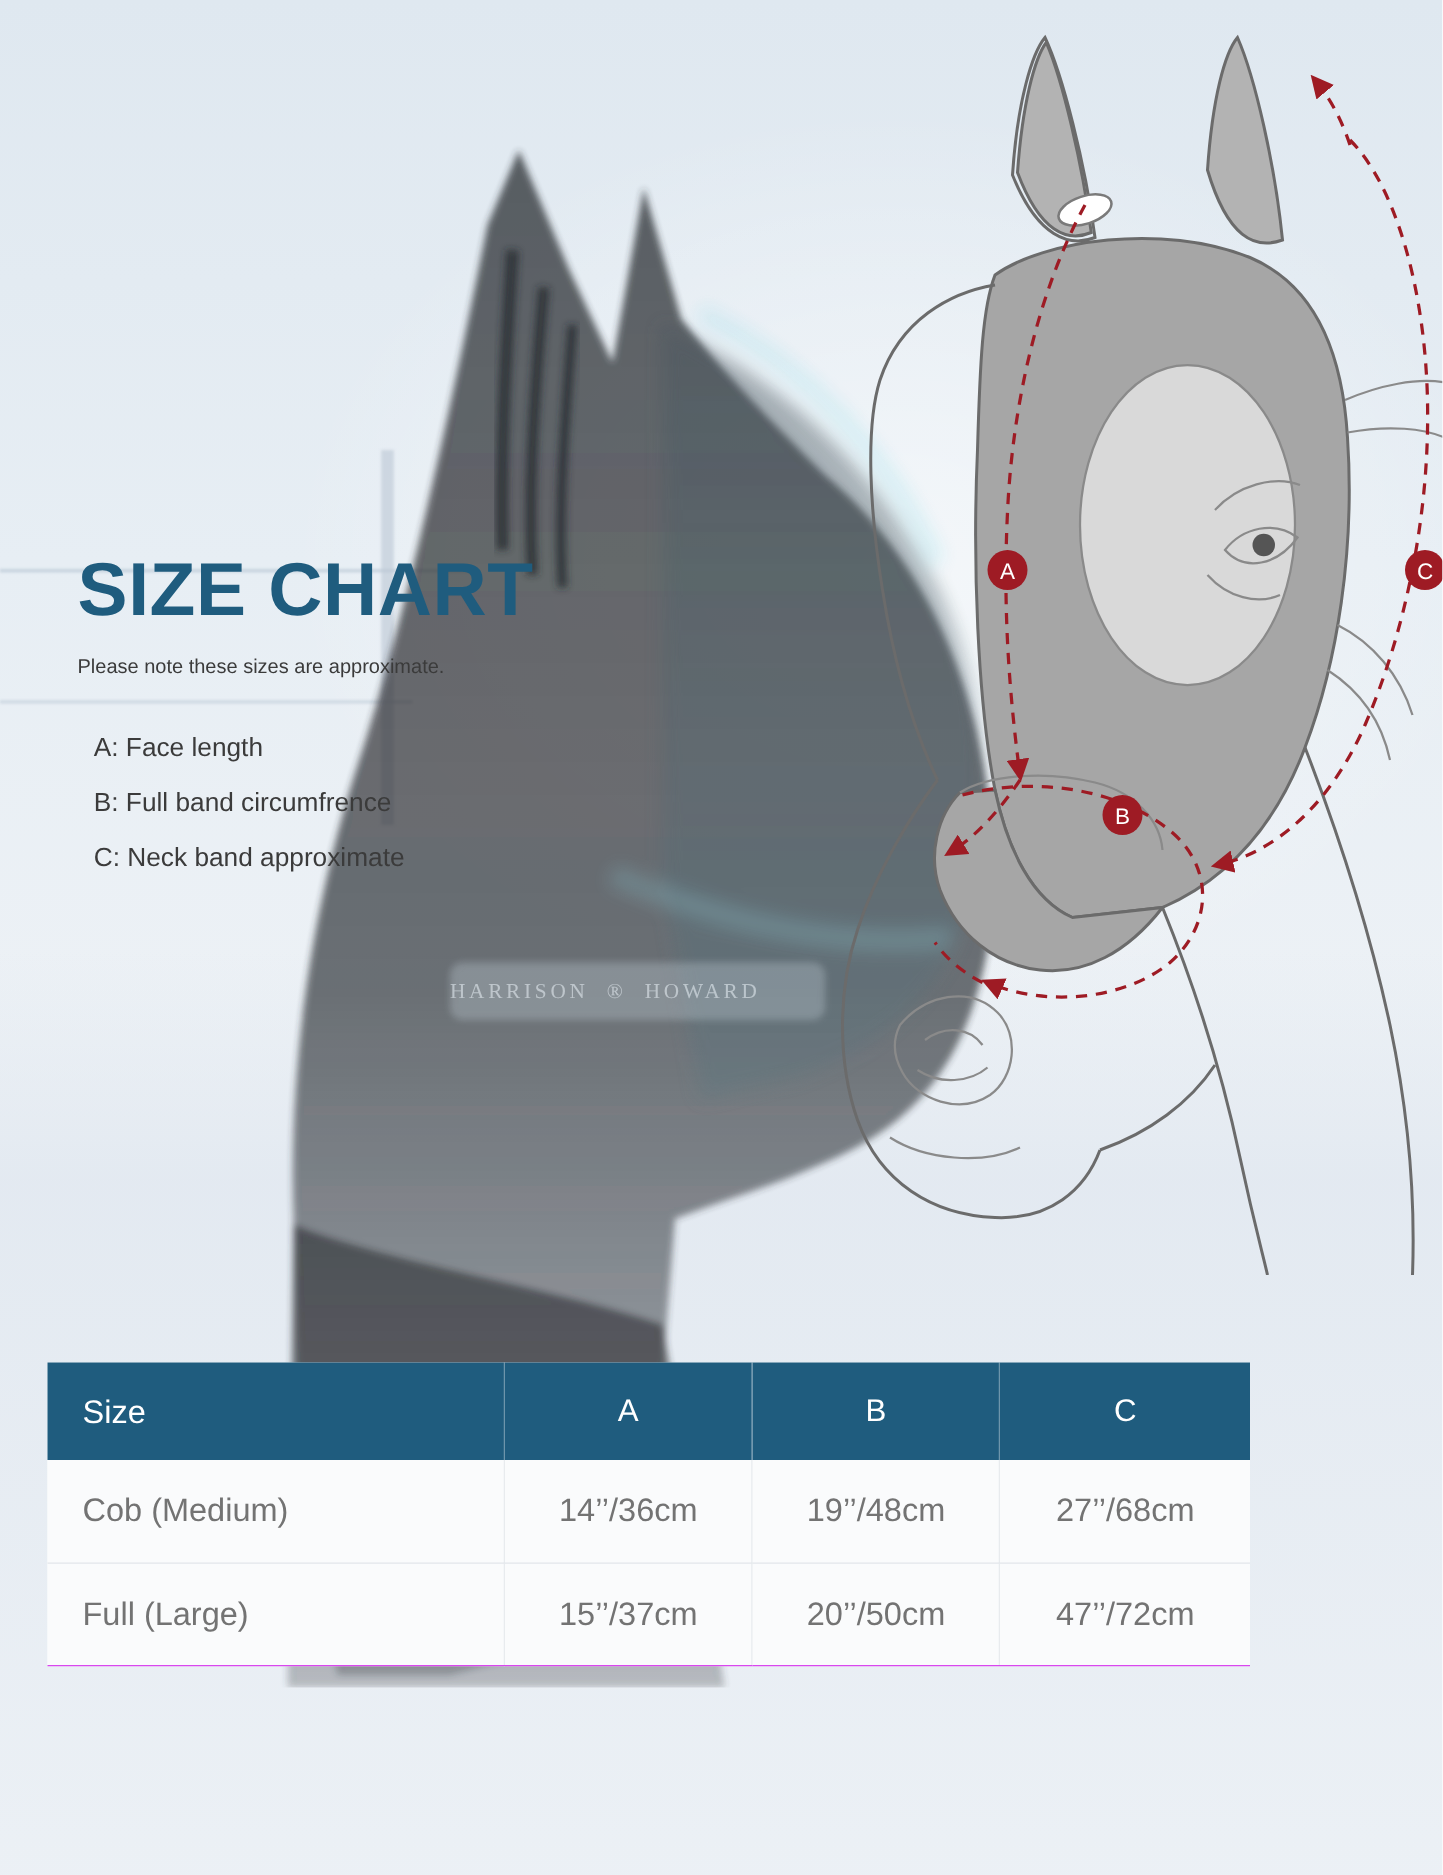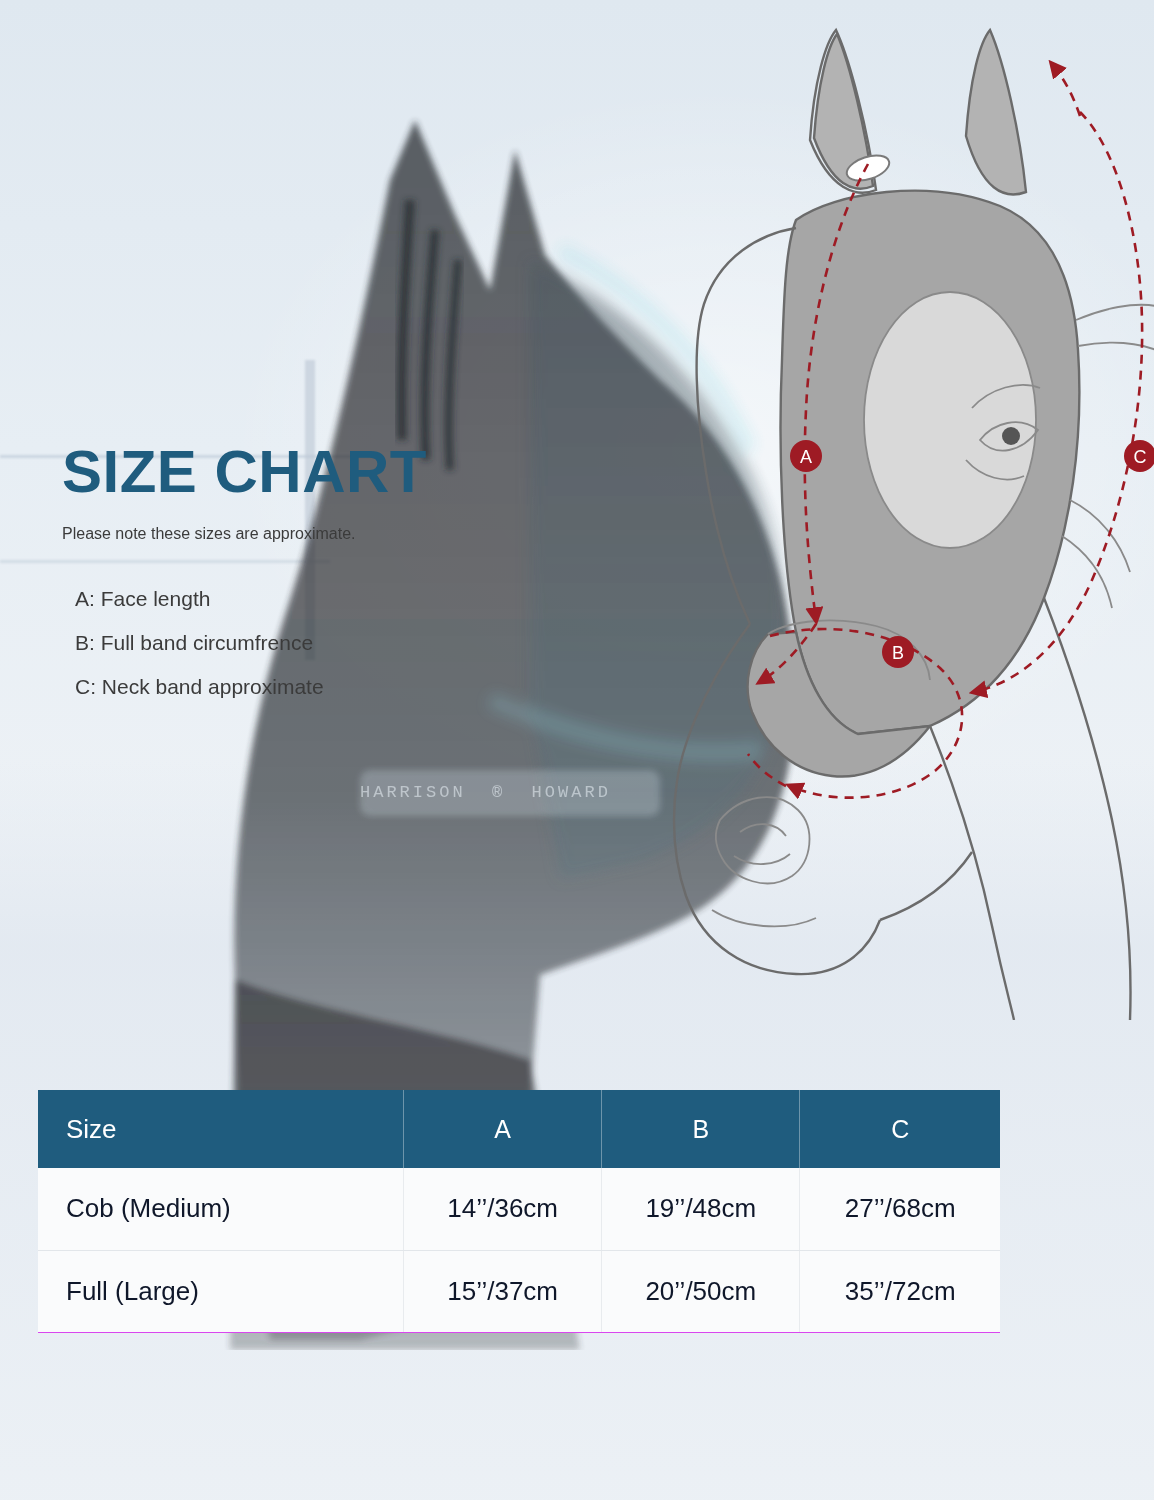--- a/index.html
+++ b/index.html
@@ -117,21 +117,21 @@
   }
   thead th:last-child { border-right: none; }
   thead th.size-col {
     text-align: left;
     padding-left: 28px;
     font-size: 26px;
   }
   tbody td {
     height: 82px;
     font-size: 26px;
-    color: #0f172a;
+    color: #737373;
     text-align: center;
     vertical-align: middle;
     border-bottom: 1px solid #e2e6ea;
     border-right: 1px solid #e8ebee;
     background: #fafbfc;
     font-weight: 400;
   }
   tbody td:last-child { border-right: none; }
   tbody tr:last-child td { border-bottom: 1px solid #d946ef; }
   tbody td.size-col {
@@ -198,21 +198,21 @@
         <path d="M470,260 C560,300 640,370 690,470 C730,555 735,660 710,740
                  C690,800 640,840 580,862 L500,880 L470,700 Z" fill="url(#maskGrad)"></path>
         <path d="M500,250 C580,290 650,360 690,450" stroke="#7fd6e4" stroke-width="14" fill="none" opacity="0.45"></path>
         <path d="M430,700 C520,740 620,760 700,750" stroke="#8ad9e6" stroke-width="16" fill="none" opacity="0.4"></path>
       </g>
 
       <g opacity="0.35" filter="url(#soft)">
         <rect x="300" y="770" width="300" height="46" rx="10" fill="#b9c6cf"></rect>
       </g>
     </svg>
-    <div style="position:absolute;left:360px;top:783px;font-size:17px;letter-spacing:3px;color:rgba(235,242,247,0.55);font-family:Liberation Mono, monospace;">HARRISON &nbsp;®&nbsp; HOWARD</div>
+    <div style="position:absolute;left:360px;top:783px;font-size:17px;letter-spacing:3px;color:rgba(235,242,247,0.55);font-family:Liberation Serif, serif;">HARRISON &nbsp;®&nbsp; HOWARD</div>
   </div>
 
   <div class="text-block">
     <h1 class="title">SIZE CHART</h1>
     <p class="subtitle">Please note these sizes are approximate.</p>
     <p class="legend-line">A: Face length</p>
     <p class="legend-line">B: Full band circumfrence</p>
     <p class="legend-line">C: Neck band approximate</p>
   </div>
 
@@ -339,19 +339,19 @@
         <tr>
           <td class="size-col">Cob (Medium)</td>
           <td>14’’/36cm</td>
           <td>19’’/48cm</td>
           <td>27’’/68cm</td>
         </tr>
         <tr>
           <td class="size-col">Full (Large)</td>
           <td>15’’/37cm</td>
           <td>20’’/50cm</td>
-          <td>35’’/72cm</td>
+          <td>47’’/72cm</td>
         </tr>
       </tbody>
     </table>
   </div>
 
 </div>
 
 </body></html>

